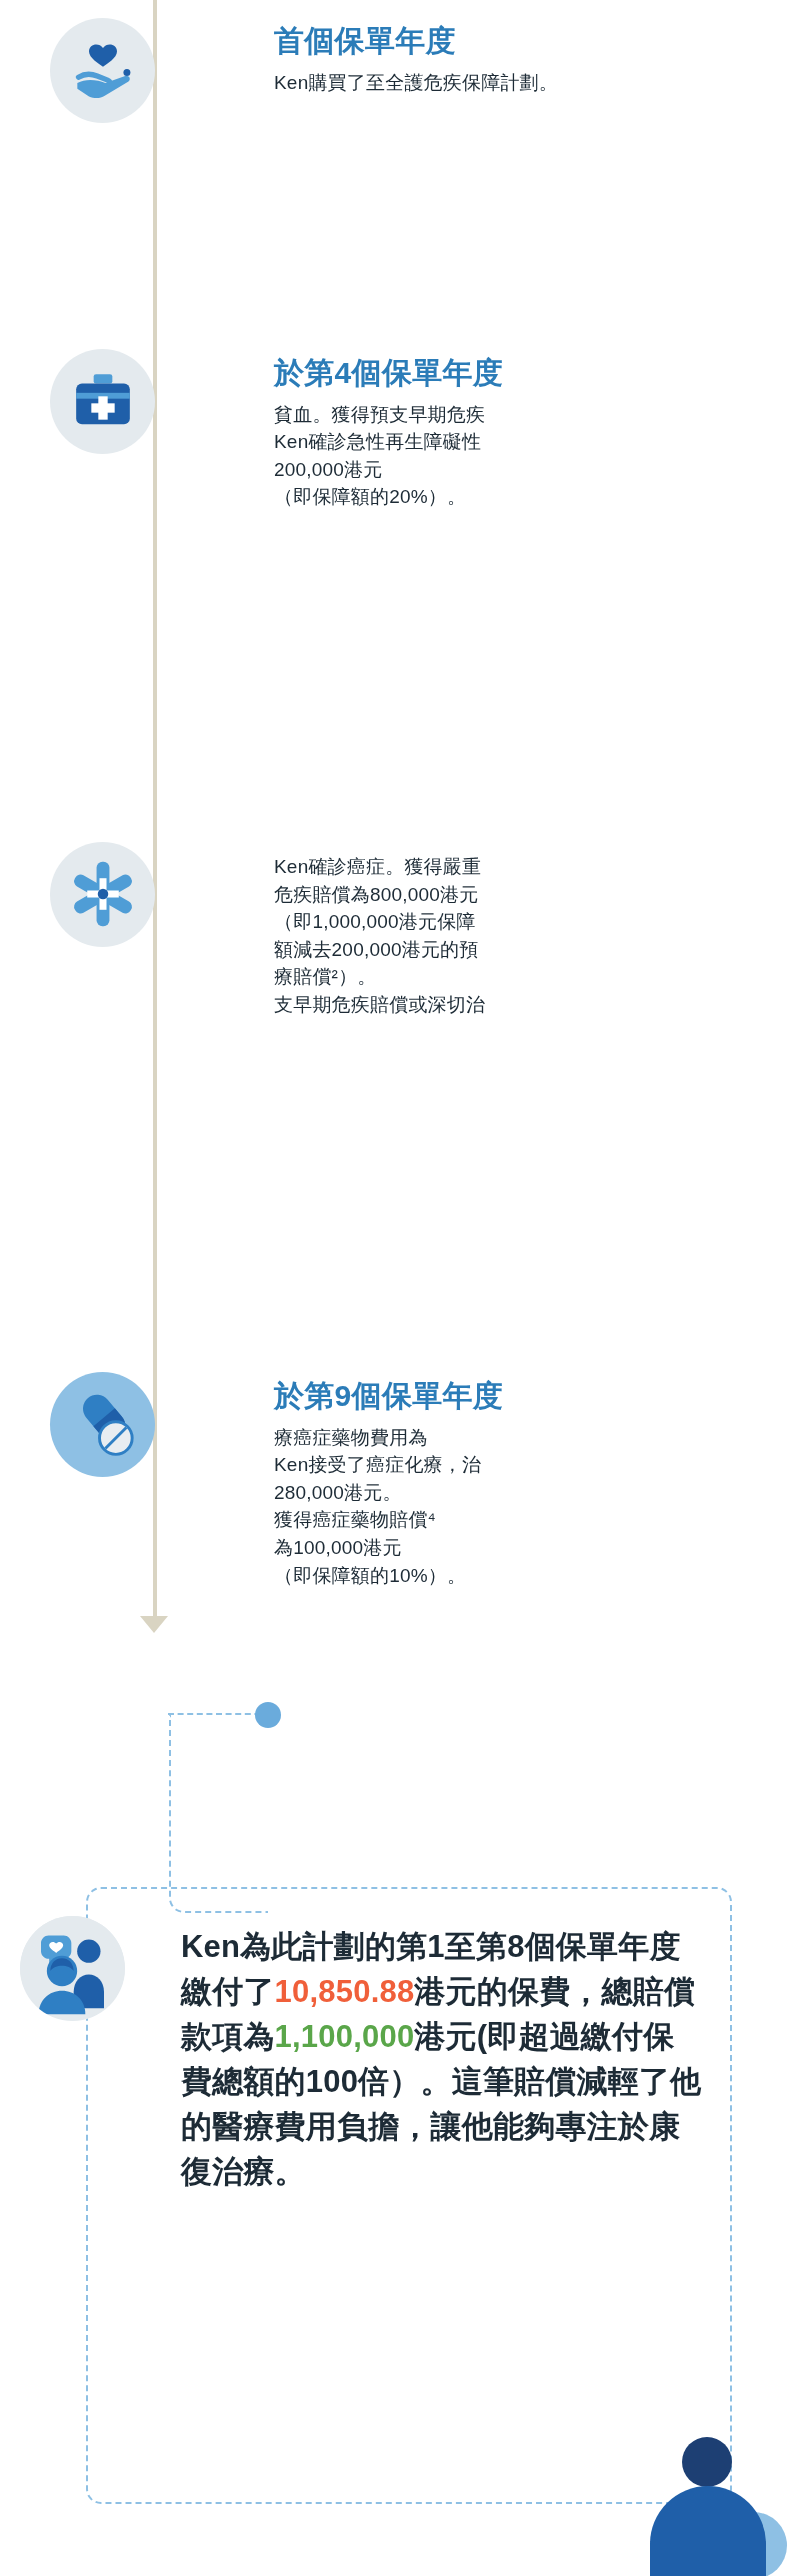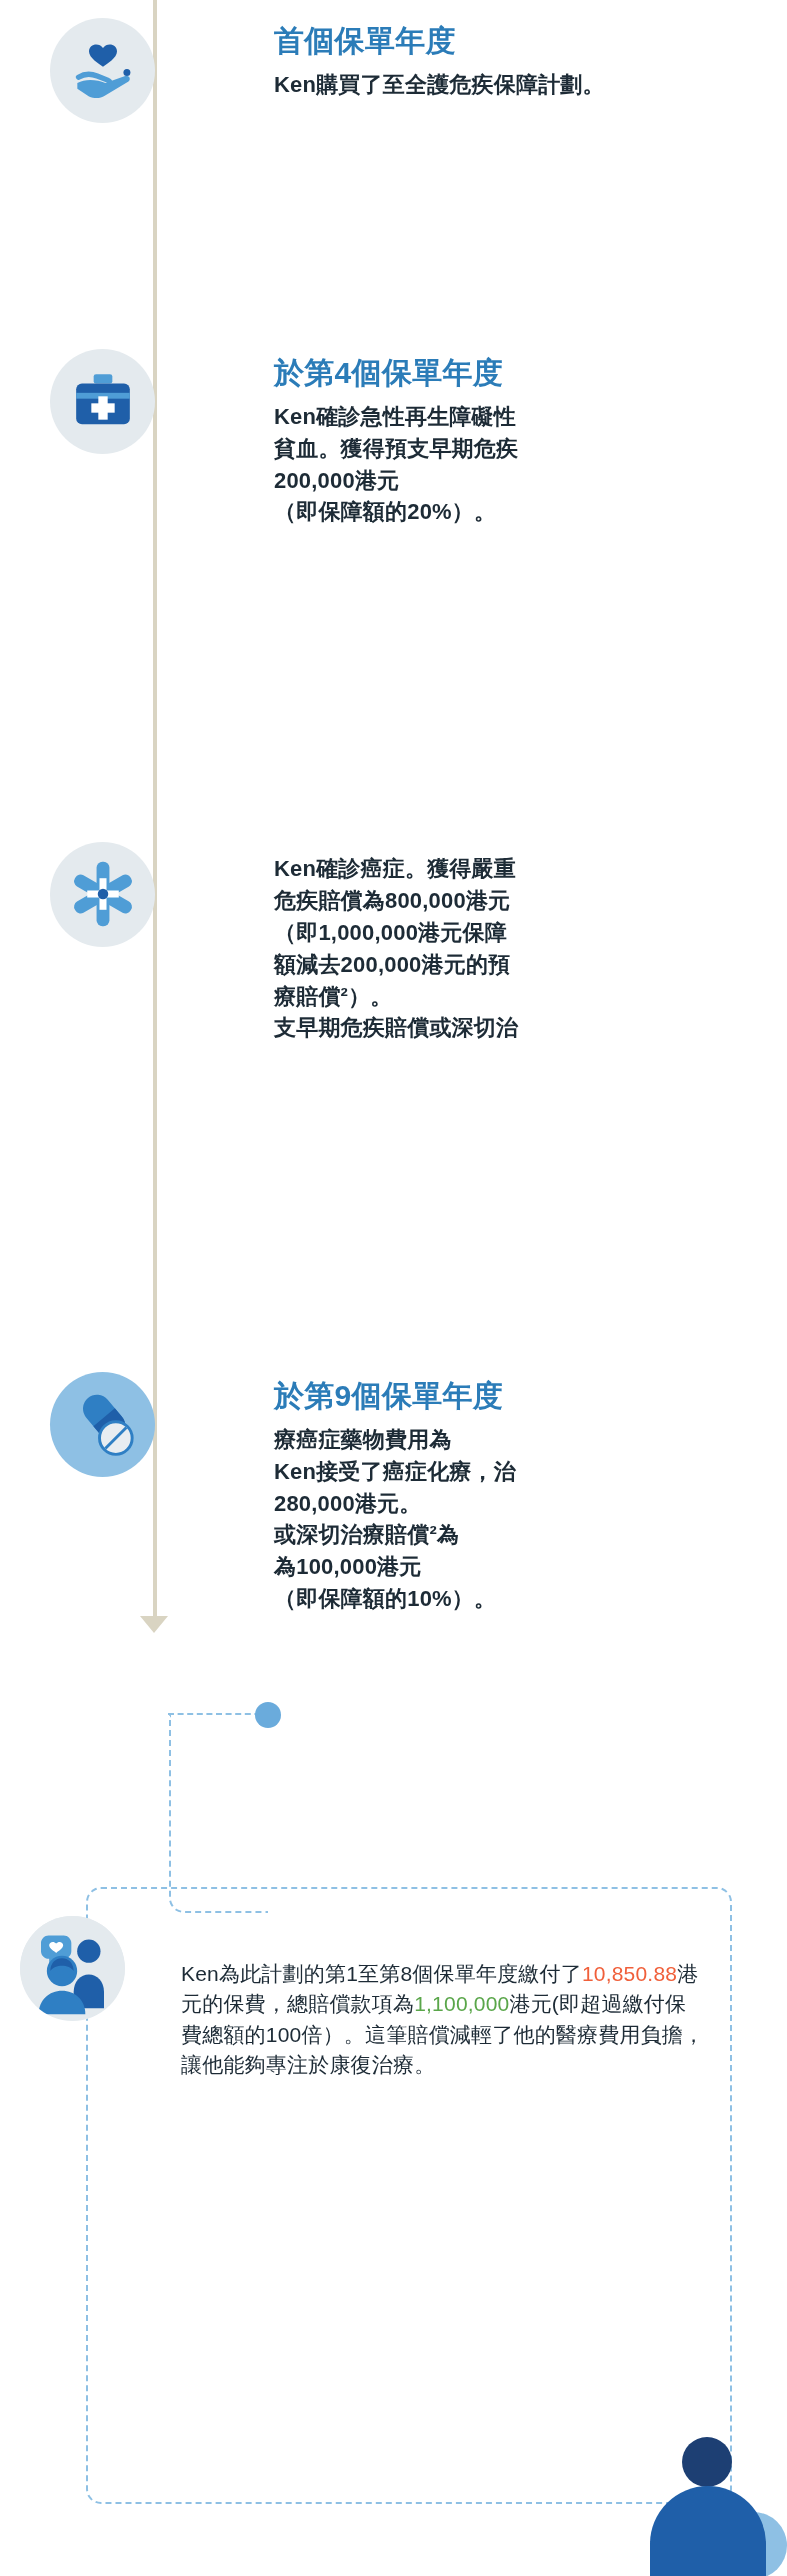--- a/index.html
+++ b/index.html
@@ -53,22 +53,22 @@
   .step-title {
     color: #2b7cb8;
     font-size: 30px;
     font-weight: bold;
     line-height: 1.25;
     margin-bottom: 9.3px;
     letter-spacing: 0.3px;
   }
   .step-text {
     color: #1d2b36;
-    font-size: 22px;
-    font-weight: bold;
+    font-size: 19px;
+    font-weight: normal;
     line-height: 1.45;
     letter-spacing: 0.2px;
   }
 
   
   .dash-connector {
     position: absolute;
     left: 169px;
     top: 1715px;
     width: 99px;
@@ -117,25 +117,24 @@
     align-items: center;
     justify-content: center;
     overflow: hidden;
   }
   .summary-text {
     position: absolute;
     left: 181px;
     top: 1925px;
     width: 524px;
     color: #1d2b36;
-    font-size: 21px;
-    font-weight: normal;
+    font-size: 31px;
+    font-weight: bold;
     line-height: 1.45;
     letter-spacing: 0.2px;
-    margin-top: 34px;
   }
   .hl-orange { color: #f05f3a; }
   .hl-green { color: #5aa64a; }
 
   
   .bottom-deco {
     position: absolute;
     right: 0;
     bottom: 0;
     width: 192px;
@@ -198,22 +197,22 @@
       <rect x="14" y="30" width="92" height="70" rx="10" fill="#1f5fa9"></rect>
       <rect x="14" y="46" width="92" height="10" fill="#4f9dd6"></rect>
       <rect x="52" y="52" width="16" height="40" fill="#ffffff"></rect>
       <rect x="40" y="64" width="40" height="16" fill="#ffffff"></rect>
     </svg>
   </span>
 </div>
 <div class="step-body" style="top:354px">
   <div class="step-title">於第4個保單年度</div>
   <div class="step-text">
+    <div>貧血。獲得預支早期危疾</div>
     <div>Ken確診急性再生障礙性</div>
-    <div>貧血。獲得預支早期危疾</div>
     <div>200,000港元</div>
     <div>（即保障額的20%）。</div>
   </div>
 </div>
 
 <div class="step-icon pale" style="top:842px">
   <span>
     <svg width="76" height="76" viewBox="0 0 130 130">
       <g fill="#4f9dd6">
         <rect x="54" y="10" width="22" height="110" rx="10"></rect>
@@ -249,21 +248,21 @@
       <line x1="64" y1="102" x2="100" y2="66" stroke="#2f7fc4" stroke-width="5"></line>
     </svg>
   </span>
 </div>
 <div class="step-body" style="top:1377px">
   <div class="step-title">於第9個保單年度</div>
   <div class="step-text">
     <div>療癌症藥物費用為</div>
     <div>Ken接受了癌症化療，治</div>
     <div>280,000港元。</div>
-    <div>或深切治療賠償²為</div>
+    <div>獲得癌症藥物賠償⁴</div>
     <div>為100,000港元</div>
     <div>（即保障額的10%）。</div>
   </div>
 </div>
 
 <div class="dash-connector"></div>
 <div class="dash-connector-top"></div>
 <div class="dash-dot"></div>
 
 <div class="summary-box"></div>

